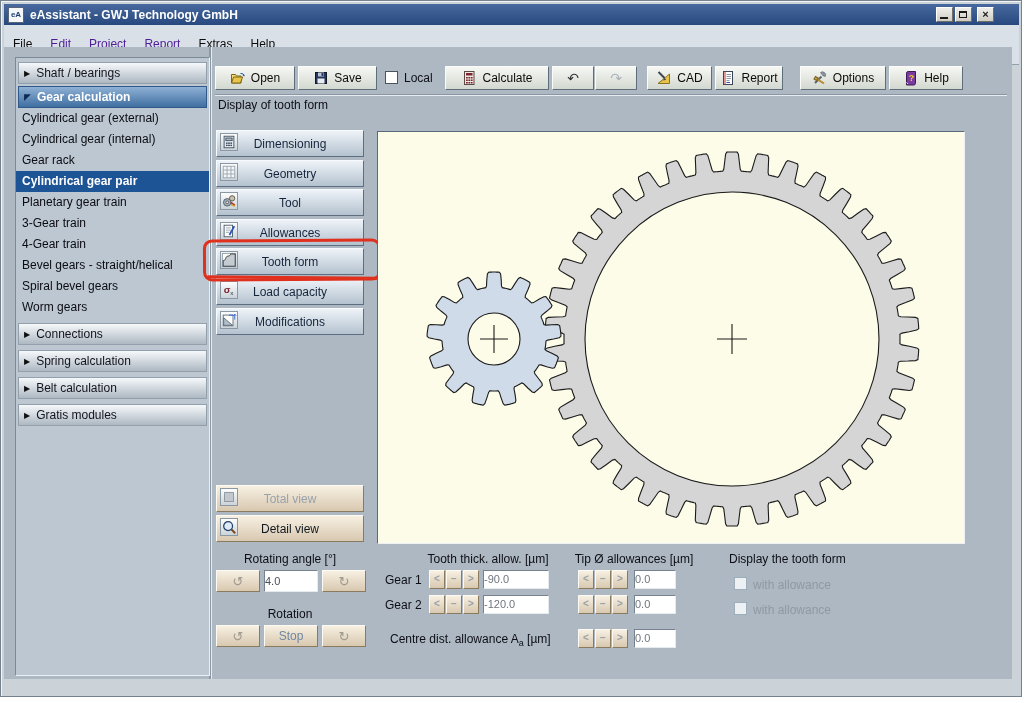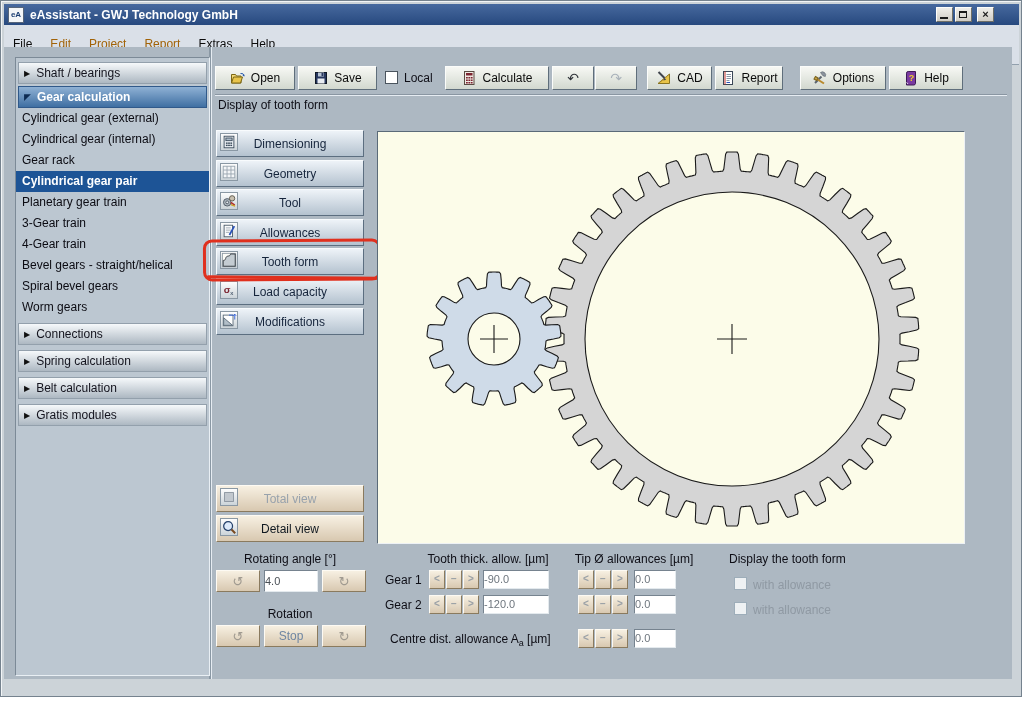--- a/index.html
+++ b/index.html
@@ -14,21 +14,21 @@
            font-size:8px;font-weight:bold;line-height:14px;text-align:center;margin:0 6px 0 4px;flex:none}
   .wtitle{color:#fff;font-weight:bold;font-size:12px;white-space:nowrap}
   .wbtn{position:absolute;top:3px;width:17px;height:15px;background:linear-gradient(#f0eeea,#cfccc4);
         border:1px solid;border-color:#fdfdfb #6e6e66 #6e6e66 #fdfdfb;text-align:center;line-height:13px;
         font-size:11px;font-weight:bold;color:#1a1a1a;box-sizing:border-box}
   .minbar{position:absolute;left:3px;bottom:2px;width:8px;height:2px;background:#1a1a1a}
   .maxbox{position:absolute;left:3px;top:3px;width:8px;height:7px;border:1px solid #1a1a1a;border-top-width:2px;box-sizing:border-box}
   .menubar{position:absolute;left:3px;top:24px;width:1015px;height:40px;background:#dae0e8;
            border-bottom:1px solid #92a0ad;display:flex;align-items:center;font-size:12px;color:#0c0c0c;box-sizing:border-box}
   .mi{padding:0 9px;line-height:21px}
-  .mi.dis{color:#a16207}
+  .mi.dis{color:#4c1d95}
   
   .content{position:absolute;left:3px;top:46px;width:1008px;height:632px;background:#adb8c2}
   .vsep{position:absolute;left:205px;top:0;width:2px;height:632px;background:#8a98a4;border-right:1px solid #e6ecf2}
   
   .sidebar{position:absolute;left:11px;top:10px;width:195px;height:619px;background:#bcc7d1;
            border:1px solid;border-color:#7c8a97 #e9eff4 #e9eff4 #7c8a97;box-sizing:border-box;padding-top:2px}
   .hdr{margin:2px 2px 0 2px;height:22px;background:linear-gradient(180deg,#f6f9fb,#adb8c2);
        border:1px solid #93a0ac;display:flex;align-items:center;font-size:12px;color:#14141e;box-sizing:border-box}
   .hdr.mt{margin-top:5px}
   .arr{font-size:8px;margin:0 6px 0 5px;color:#101010}

